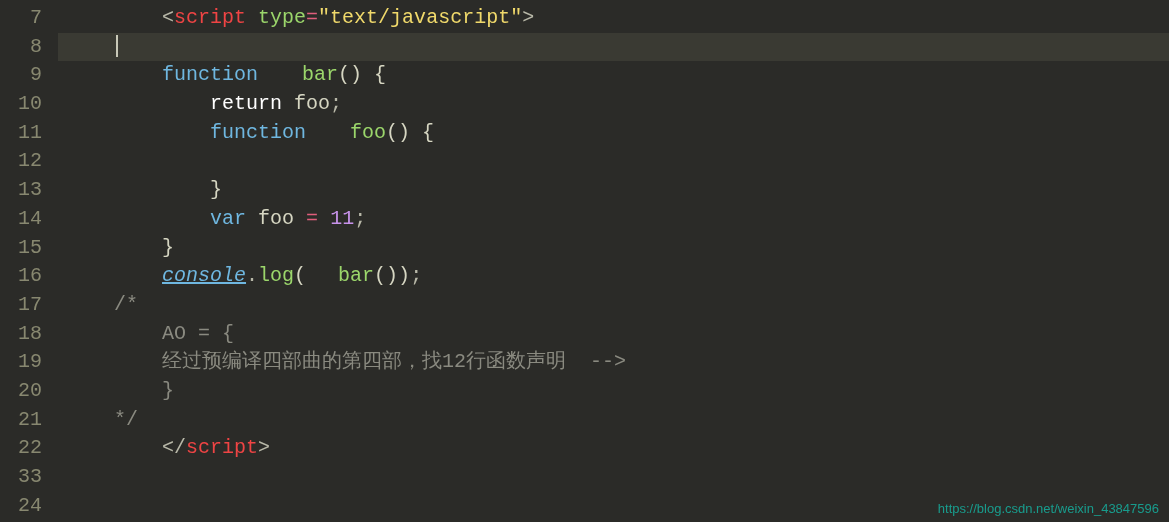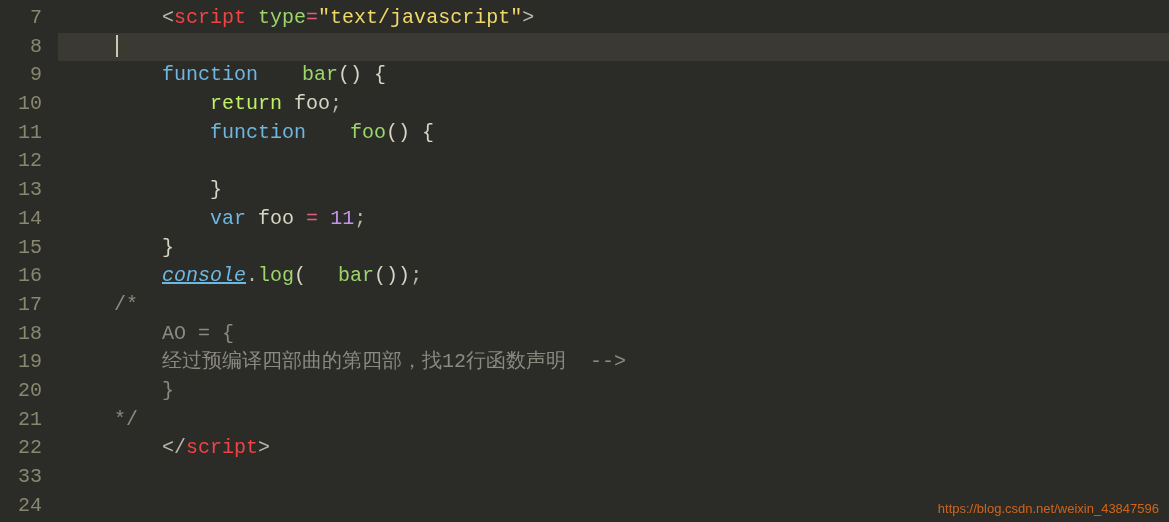--- a/index.html
+++ b/index.html
@@ -51,33 +51,33 @@
     height: 22px;
     background: #c8c8b8;
     vertical-align: middle;
     margin-left: 50px;
   }
   .c-tag    { color: #ef4444; }
   .c-attr   { color: #9bd66b; text-align: center; }
   .c-op     { color: #e05e7c; }
   .c-str    { color: #f0d96b; }
   .c-keyw   { color: #6fb7e0; }
-  .c-return { color: #bef264; margin-top: 36px; }
+  .c-return { color: #ffffff; margin-top: 36px; }
   .c-fname  { color: #9bd66b; margin-left: 32px; }
   .c-num    { color: #c792ea; }
   .c-obj    { color: #6fb7e0; font-style: italic; text-decoration: underline; }
   .c-method { color: #9bd66b; }
   .c-brace  { color: #d6d6c2; }
   .c-punc   { color: #b8b8a8; }
   .c-comment{ color: #8a8a80; }
   .watermark {
     position: absolute;
     right: 10px;
     bottom: 6px;
-    color: #f97316;
+    color: #14b8a6;
     font-size: 13px;
     font-family: Arial, sans-serif;
     opacity: 0.8;
   }
 </style>
 </head>
 <body>
 
 <div class="editor">
   <div class="gutter">

